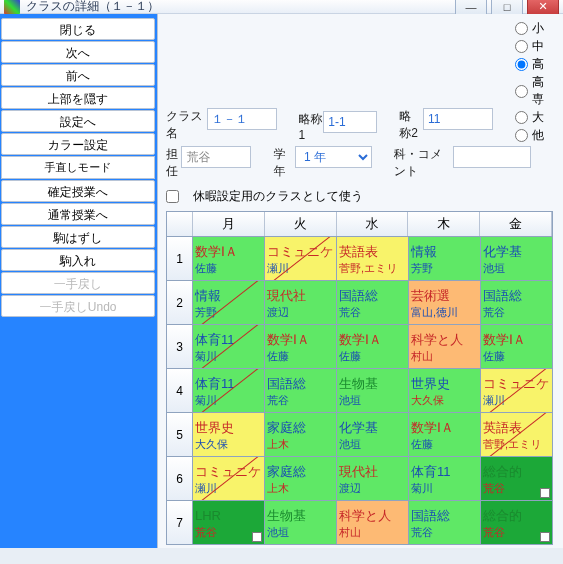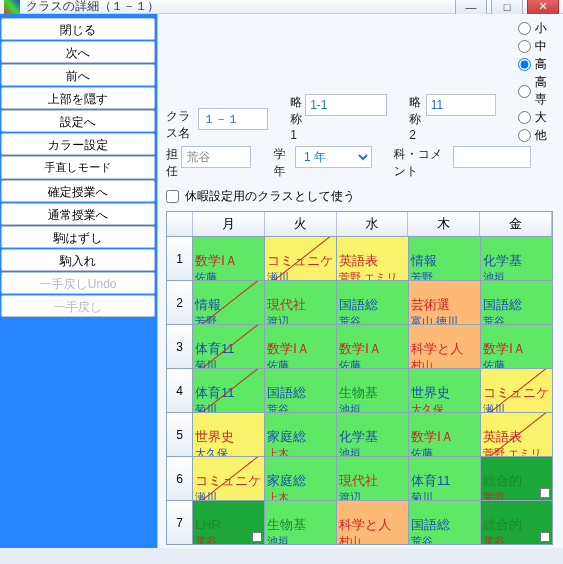--- a/index.html
+++ b/index.html
@@ -17,28 +17,28 @@
 .shead{background:#fff;border:1px solid #b8c4d6;text-align:center;padding:3px 9px;font-size:11px}
 .main{flex:1;background:#f4f7fb;padding:6px 10px 4px 8px;display:flex;flex-direction:column}
 .frow{display:flex;align-items:flex-end;gap:0;margin-bottom:2px}
 .fcol{display:flex;flex-direction:row;margin-right:22px}
 .fcol label{font-size:12px;color:#222;margin-bottom:2px}
 .fcol input,.fcol select{height:22px;border:1px solid #b8c4d6;padding:1px 4px;background:#fff;color:#2a6cd6}
 .fcol input.g{color:#888}
 .radios{display:flex;flex-direction:column;gap:1px;margin-left:auto;font-size:12px}
 .radios label{display:flex;align-items:center;gap:4px}
 .radios input{width:13px;height:13px}
-.chk{display:flex;align-items:center;gap:6px;margin:4px 0 6px}
+.chk{display:flex;align-items:center;gap:14px;margin:4px 0 6px}
 .tbl{border:1px solid #8fa3bf}
 .thead{display:flex;background:linear-gradient(#fff,#e7eef7)}
 .thead .rh{width:26px;border-right:1px solid #b8c4d6}
 .thead .dh{flex:1;text-align:center;padding:3px 0;border-right:1px solid #b8c4d6;font-size:13px}
 .row{display:flex;border-top:1px solid #8fa3bf}
 .row .rh{width:26px;display:flex;align-items:center;justify-content:center;background:linear-gradient(#fff,#e7eef7);border-right:1px solid #8fa3bf;font-size:12px}
-.cell{flex:1;height:43px;border-right:1px solid #8fa3bf;padding:16px 2px;position:relative;overflow:hidden;line-height:1.3}
+.cell{flex:1;height:43px;border-right:1px solid #8fa3bf;padding:7px 2px;position:relative;overflow:hidden;line-height:1.3}
 .cell:last-child{border-right:none}
 .cell .sub{display:block;color:#c62828;font-size:13px}
 .cell .sub.b{color:#1a4db3}
 .cell .sub.g{color:#1a8a2e}
 .cell .tea{display:block;color:#1a4db3;font-size:11px}
 .bg-g{background:#5fe866}
 .bg-y{background:#f8f36a}
 .bg-p{background:#fdba74}
 .bg-dg{background:#1ca838}
 .slash{position:absolute;width:140%;height:1px;background:#c62828;top:50%;left:-20%;transform:rotate(-38deg)}
@@ -63,32 +63,32 @@
       <div class="sbtn">次へ</div>
       <div class="sbtn">前へ</div>
       <div class="sbtn">上部を隠す</div>
       <div class="sbtn">設定へ</div>
       <div class="sbtn">カラー設定</div>
       <div class="shead">手直しモード</div>
       <div class="sbtn">確定授業へ</div>
       <div class="sbtn">通常授業へ</div>
       <div class="sbtn">駒はずし</div>
       <div class="sbtn">駒入れ</div>
+      <div class="sbtn dis">一手戻し</div>
       <div class="sbtn dis">一手戻しUndo</div>
-      <div class="sbtn dis">一手戻し</div>
     </div>
   <div class="main">
     <div class="frow">
       <div class="fcol">
           <label>クラス名</label>
           <input style="width: 70px;" value="１－１">
         </div>
       <div class="fcol">
           <label>略称1</label>
-          <input style="width: 82px;" value="1-1">
+          <input style="width: 54px;" value="1-1">
         </div>
       <div class="fcol">
           <label>略称2</label>
           <input style="width: 70px;" value="11">
         </div>
       <div class="radios" id="radios">
           <label>
             <input type="radio" name="st" style="">
             <span>小</span>
           </label>

